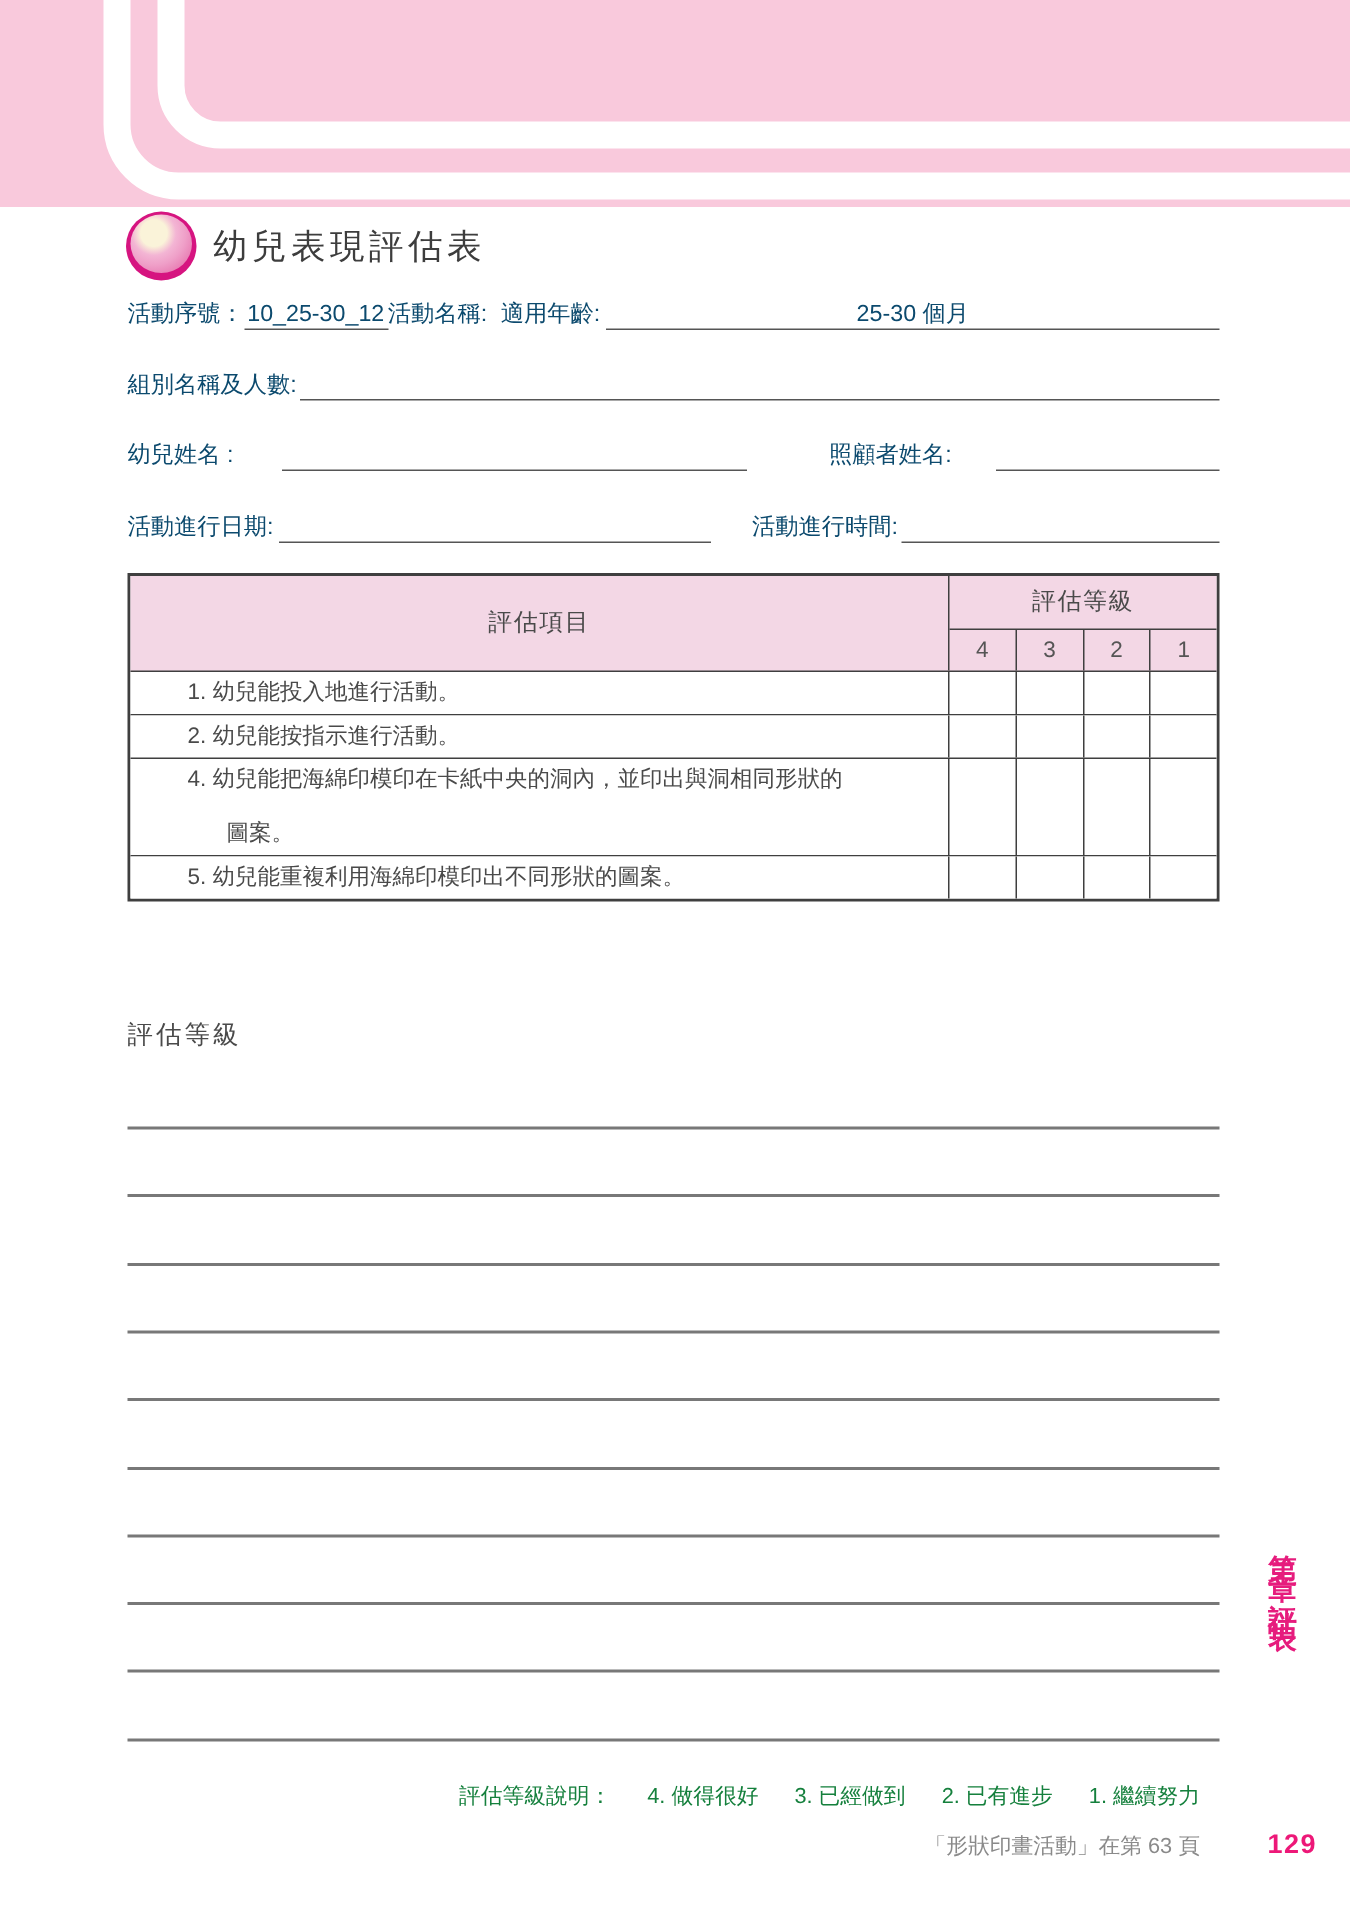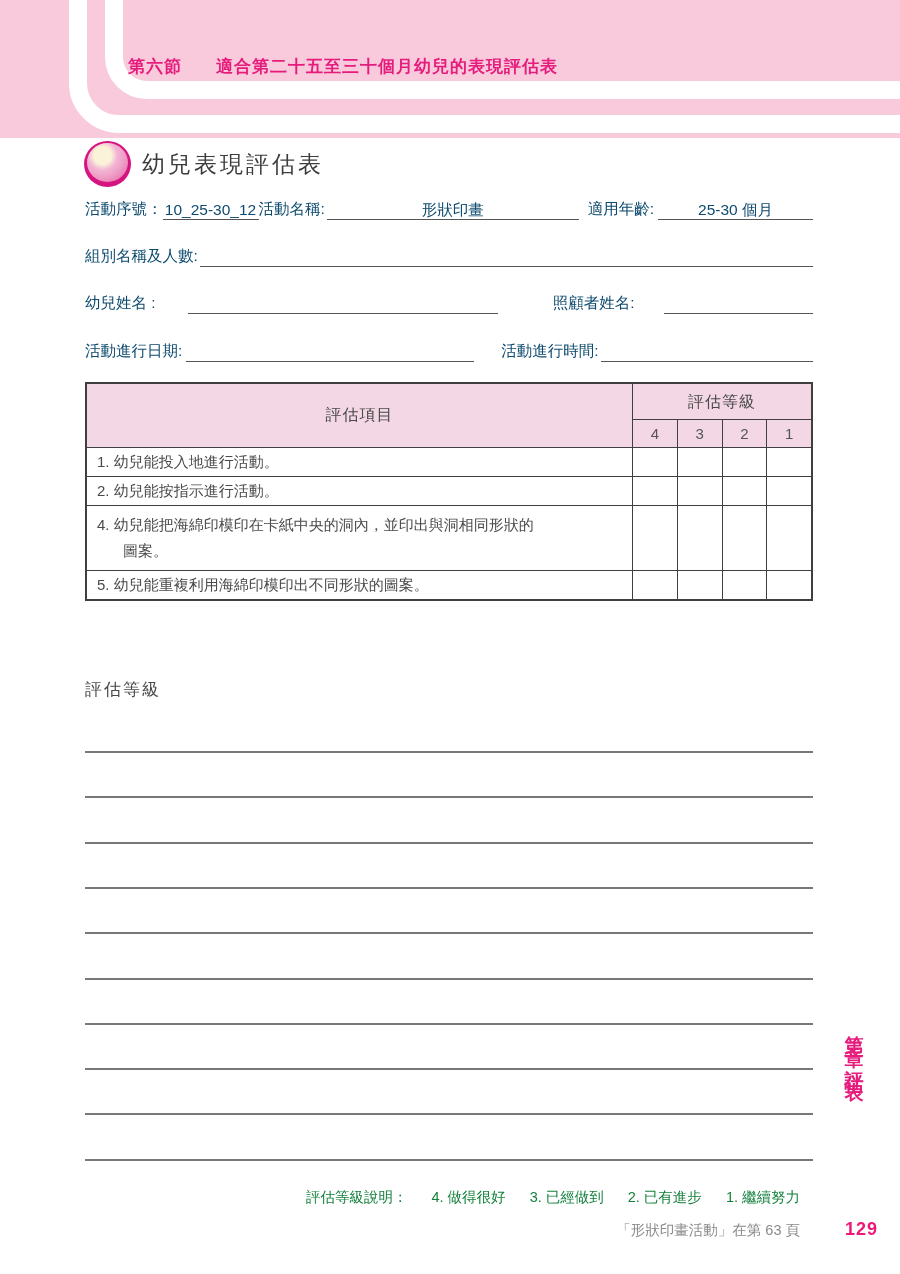--- a/index.html
+++ b/index.html
@@ -62,24 +62,24 @@
   .th-grade-title { height:36px; line-height:36px; text-align:center;
                     border-bottom:1px solid #3f3f3f; font-size:16px; letter-spacing:1px; }
   .th-cols { display:flex; height:27px; }
   .th-cols .gcol { flex:1; border-right:1px solid #3f3f3f; text-align:center;
                    line-height:27px; color:#555; }
   .th-cols .gcol:last-child { border-right:none; }
   .t-row { display:flex; border-bottom:1px solid #3f3f3f; background:#fff; }
   .t-row:last-child { border-bottom:none; }
   .t-item { width:546px; border-right:1px solid #3f3f3f; padding:1px 8px 1px 10px;
             display:flex; flex-direction:column; justify-content:center; }
-  .t-item .line { line-height:26px; }
+  .t-item .line { line-height:26px;margin-left:28px; }
   .t-item .line.cont { padding-left:26px; }
   .t-row.single .t-item { min-height:28px; }
-  .t-row.double .t-item { min-height:64px; }
+  .t-row.double .t-item { min-height:64px;justify-content:space-between; }
   .t-cells { flex:1; display:flex; align-items:stretch; }
   .t-cells .gcell { flex:1; border-right:1px solid #3f3f3f; }
   .t-cells .gcell:last-child { border-right:none; }
 
   
   .obs-label { position:absolute; left:85px; top:678px; font-size:17px;
                color:#4a4a4a; letter-spacing:2px; }
   .obs-line { position:absolute; left:85px; width:728px; height:0;
               border-top:2px solid #787878; }
 
@@ -97,36 +97,31 @@
                 font-size:14.5px; white-space:nowrap; }
   .page-num { position:absolute; left:845px; top:1219px; color:#ed1878;
               font-weight:bold; font-size:18px; letter-spacing:1px; }
 </style>
 </head>
 <body>
 
 <div class="band">
   <div class="frame frame-outer"></div>
   <div class="frame frame-inner"></div>
-  <div class="section-header">
-    <span>第六節</span>
-    <span>適合第二十五至三十個月幼兒的表現評估表</span>
-  </div>
 </div>
 
 <div class="ball">
   <div class="ball-inner"></div>
 </div>
 <div class="form-title">幼兒表現評估表</div>
 
 <div class="frow" id="row-activity">
   <span class="lbl">活動序號：</span>
   <span class="ul ul-activity-no">10_25-30_12</span>
   <span class="lbl">活動名稱:</span>
-  <span class="ul ul-activity-name">形狀印畫</span>
   <span class="lbl lbl-age">適用年齡:</span>
   <span class="ul ul-age">25-30 個月</span>
 </div>
 
 <div class="frow" id="row-group">
   <span class="lbl">組別名稱及人數:</span>
   <span class="ul ul-grow"></span>
 </div>
 
 <div class="frow" id="row-names">

